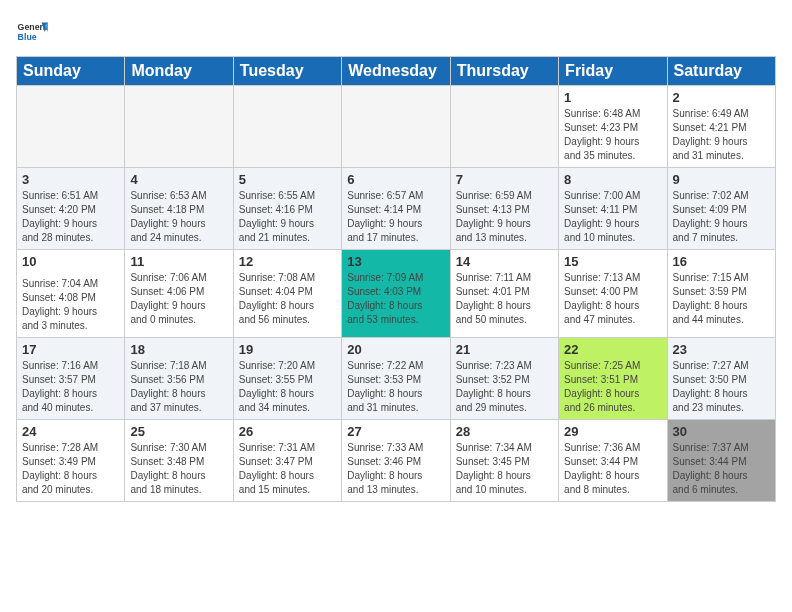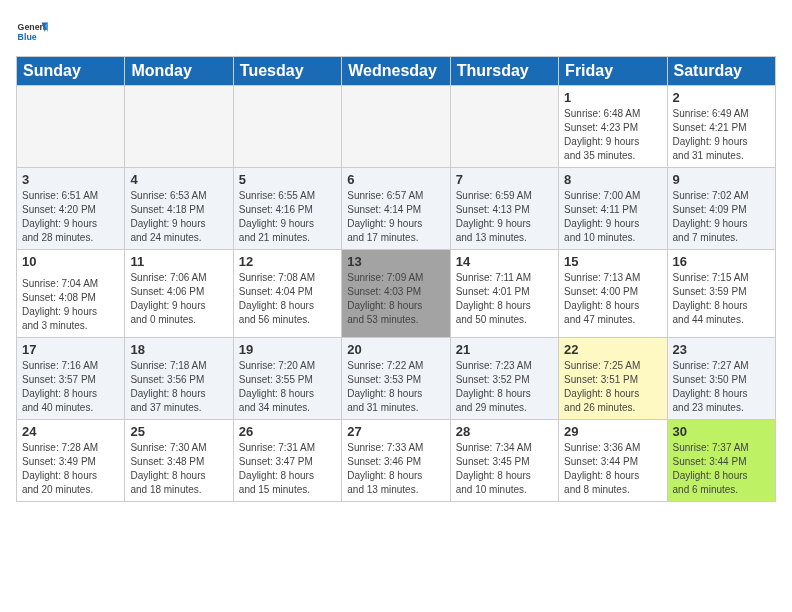--- a/index.html
+++ b/index.html
@@ -194,21 +194,21 @@
 Daylight: 9 hours
 and 0 minutes.</div>
         </td>
         <td style="background: rgb(255, 255, 255);">
           <div class="day-number">12</div>
           <div class="day-info" style="white-space: pre-line;">Sunrise: 7:08 AM
 Sunset: 4:04 PM
 Daylight: 8 hours
 and 56 minutes.</div>
         </td>
-        <td style="background: #a3a3a3; margin-top: 20px;">
+        <td style="background: #14b8a6; margin-top: 20px;">
           <div class="day-number">13</div>
           <div class="day-info" style="white-space: pre-line;">Sunrise: 7:09 AM
 Sunset: 4:03 PM
 Daylight: 8 hours
 and 53 minutes.</div>
         </td>
         <td style="background: rgb(255, 255, 255);">
           <div class="day-number">14</div>
           <div class="day-info" style="white-space: pre-line;">Sunrise: 7:11 AM
 Sunset: 4:01 PM
@@ -259,21 +259,21 @@
 Daylight: 8 hours
 and 31 minutes.</div>
         </td>
         <td style="background: rgb(240, 244, 248);">
           <div class="day-number">21</div>
           <div class="day-info" style="white-space: pre-line;">Sunrise: 7:23 AM
 Sunset: 3:52 PM
 Daylight: 8 hours
 and 29 minutes.</div>
         </td>
-        <td style="background: #fef9c3;">
+        <td style="background: #bef264;">
           <div class="day-number">22</div>
           <div class="day-info" style="white-space: pre-line;">Sunrise: 7:25 AM
 Sunset: 3:51 PM
 Daylight: 8 hours
 and 26 minutes.</div>
         </td>
         <td style="background: rgb(240, 244, 248);">
           <div class="day-number">23</div>
           <div class="day-info" style="white-space: pre-line;">Sunrise: 7:27 AM
 Sunset: 3:50 PM
@@ -312,26 +312,26 @@
         </td>
         <td style="background: rgb(255, 255, 255);">
           <div class="day-number">28</div>
           <div class="day-info" style="white-space: pre-line;">Sunrise: 7:34 AM
 Sunset: 3:45 PM
 Daylight: 8 hours
 and 10 minutes.</div>
         </td>
         <td style="background: rgb(255, 255, 255);">
           <div class="day-number">29</div>
-          <div class="day-info" style="white-space: pre-line;">Sunrise: 3:36 AM
+          <div class="day-info" style="white-space: pre-line;">Sunrise: 7:36 AM
 Sunset: 3:44 PM
 Daylight: 8 hours
 and 8 minutes.</div>
         </td>
-        <td style="background: #bef264;">
+        <td style="background: #a3a3a3;">
           <div class="day-number">30</div>
           <div class="day-info" style="white-space: pre-line;">Sunrise: 7:37 AM
 Sunset: 3:44 PM
 Daylight: 8 hours
 and 6 minutes.</div>
         </td>
       </tr>
     </tbody>
 </table>
 

